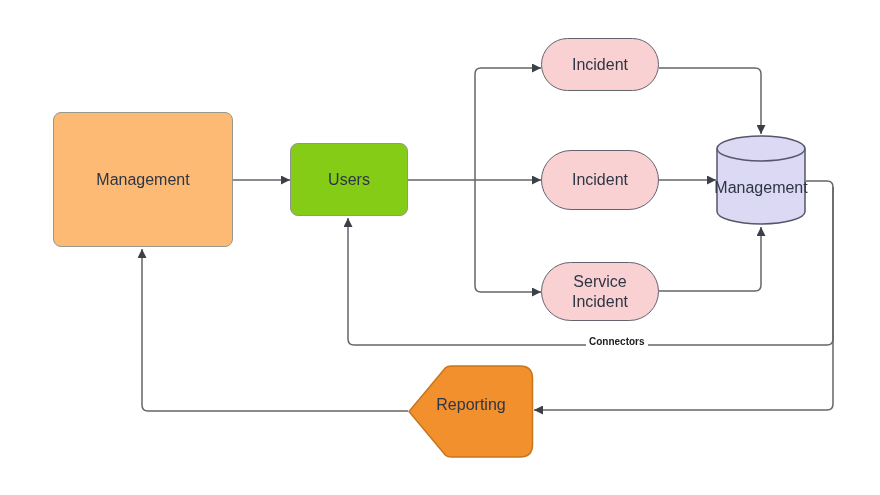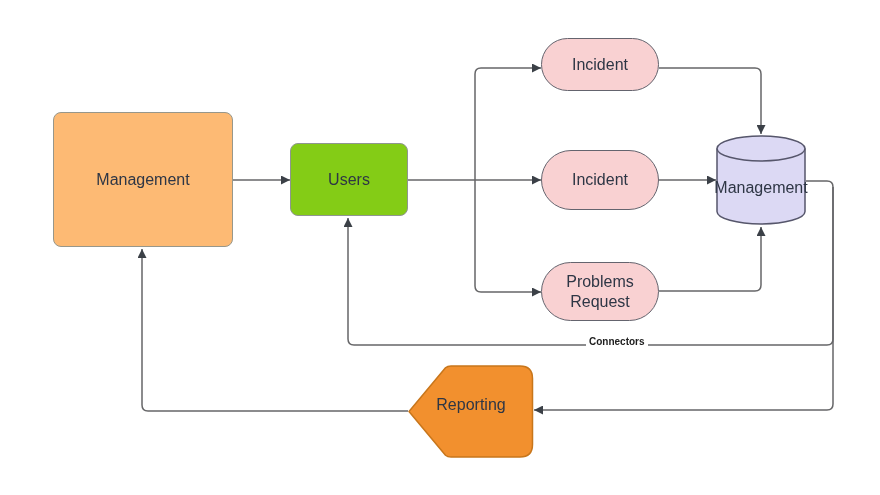--- a/index.html
+++ b/index.html
@@ -75,21 +75,21 @@
 
   <div class="node stadium node-incident">
     <span>Incident</span>
   </div>
 
   <div class="node stadium node-problems">
     <span>Incident</span>
   </div>
 
   <div class="node stadium node-service-request">
-    <span>Problems Request</span>
+    <span>Service Incident</span>
   </div>
 
   <div class="svg-node node-solutions">
     <svg width="90" height="90" viewBox="0 0 90 90">
       <path d="M1,13.5 C1,6.6 20.7,1 45,1 C69.3,1 89,6.6 89,13.5 L89,76.5 C89,83.4 69.3,89 45,89 C20.7,89 1,83.4 1,76.5 Z" fill="#dcd9f4" stroke="#56566b" stroke-width="1.5"></path>
       <path d="M1,13.5 C1,20.4 20.7,26 45,26 C69.3,26 89,20.4 89,13.5" fill="none" stroke="#56566b" stroke-width="1.5"></path>
     </svg>
     <span class="lbl">Management</span>
   </div>
 

